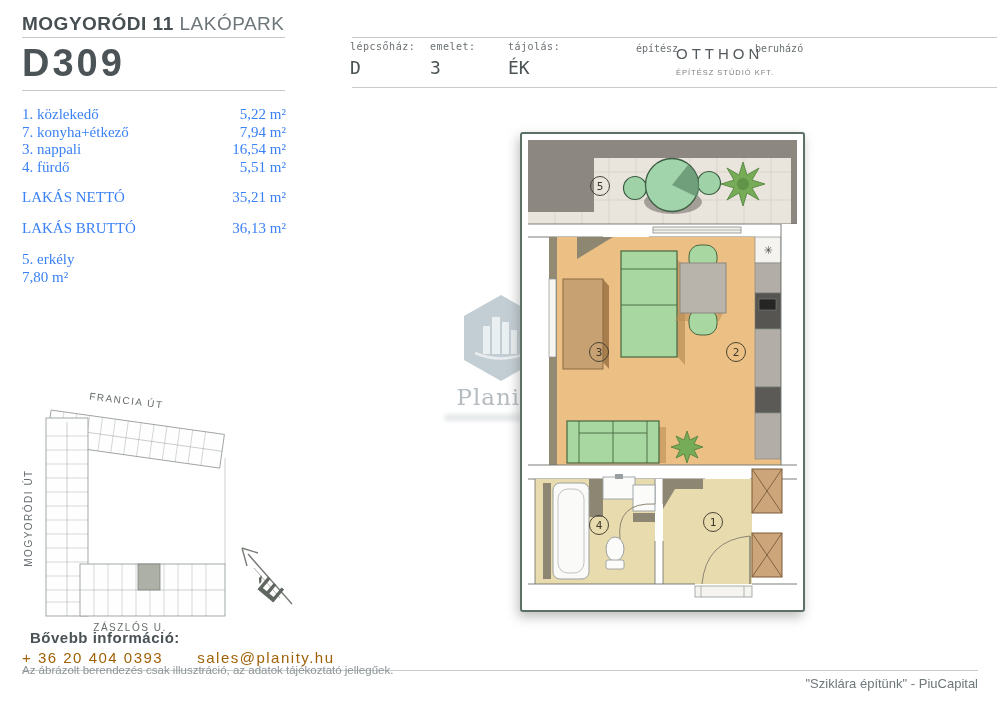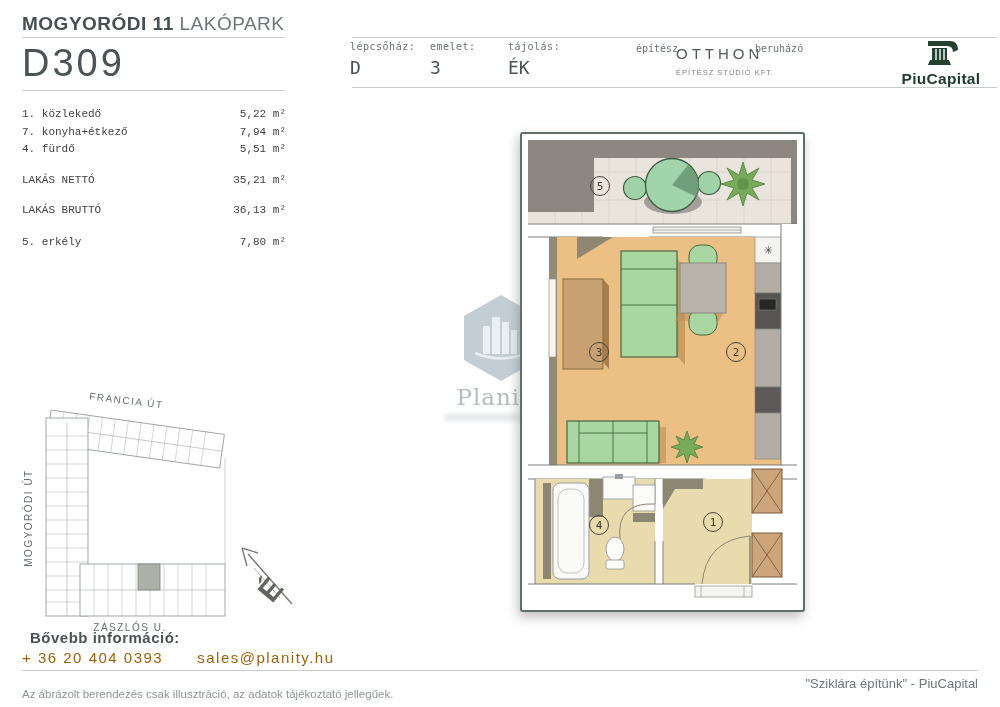--- a/index.html
+++ b/index.html
@@ -2,43 +2,43 @@
 <html><head>
 <meta charset="utf-8">
 <style>
   html,body{margin:0;padding:0;background:#fff;}
   #page{position:relative;width:1000px;height:707px;background:#fff;overflow:hidden;
         font-family:"Liberation Sans","DejaVu Sans",sans-serif;}
   .rule{position:absolute;height:1px;background:#c6cbcb;}
   
   #project-title{position:absolute;left:22px;top:13px;font-size:19px;color:#6d767a;letter-spacing:.5px;}
   #project-title b{color:#474f53;font-weight:bold;}
-  #unit-code{position:absolute;left:22px;top:42px;font-size:38px;font-weight:normal;color:#4b5357;letter-spacing:3px;}
+  #unit-code{position:absolute;left:22px;top:42px;font-size:38px;font-weight:bold;color:#4b5357;letter-spacing:3px;}
   
   .info-col{position:absolute;top:41px;text-align:left;}
   .info-label{font-family:"DejaVu Sans Mono",monospace;font-size:10px;color:#6a7073;letter-spacing:.5px;}
   .info-value{font-family:"DejaVu Sans Mono",monospace;font-size:18px;color:#4a5254;margin-top:5px;}
   .side-label{position:absolute;top:43px;font-family:"DejaVu Sans Mono",monospace;font-size:10px;color:#6a7073;}
   #architect-block{position:absolute;left:676px;top:45px;width:76px;text-align:center;}
   #architect-name{font-size:15px;font-weight:500;color:#53595c;letter-spacing:4px;}
   #architect-sub{font-size:7.5px;color:#7c8184;letter-spacing:1px;margin-top:6px;white-space:nowrap;}
   #developer-block{position:absolute;left:898px;top:39px;width:86px;text-align:center;}
   #developer-name{font-size:15.5px;font-weight:bold;color:#223c2c;margin-top:1px;letter-spacing:.3px;}
   
-  #room-list{position:absolute;left:22px;top:106px;width:264px;font-family:Liberation Mono, monospace;
-             font-size:11px;color:#404040;}
+  #room-list{position:absolute;left:22px;top:106px;width:264px;font-family:Liberation Serif, serif;
+             font-size:15px;color:#3b82f6;}
   .room-row{display:flex;justify-content:space-between;line-height:17.5px;}
   .room-row.summary{margin-top:13px;}
-  .room-row.balcony{margin-top:14px;}
+  .room-row.balcony{margin-top:14px;flex-direction:column;}
   
   #footer-info-title{position:absolute;left:30px;top:629px;font-size:15px;font-weight:bold;color:#4a5256;letter-spacing:.5px;}
   #footer-contact{position:absolute;left:22px;top:649px;font-size:15px;color:#a16207;letter-spacing:1.5px;}
   #footer-contact span{margin-right:34px;}
   #footer-rule{top:670px;left:22px;width:956px;}
-  #disclaimer{position:absolute;left:22px;top:688px;font-size:11.5px;color:#8d9497;}
+  #disclaimer{position:absolute;left:22px;top:664px;font-size:11.5px;color:#8d9497;}
   #slogan{position:absolute;right:22px;top:676px;font-size:13px;color:#6e777b;}
   
   #watermark{position:absolute;left:428px;top:294px;width:145px;text-align:center;z-index:1;}
   #watermark-name{font-family:"DejaVu Serif",serif;font-size:23px;color:#b5bcc0;letter-spacing:1px;margin-top:2px;}
   #watermark-tag{width:112px;height:7px;background:#ced4d7;opacity:.55;filter:blur(2px);margin:4px auto 0;}
   
   #floor-plan{position:absolute;left:515px;top:127px;z-index:2;
               filter:drop-shadow(-2px 5px 6px rgba(110,110,110,.45));}
   .marker{position:absolute;z-index:3;width:18px;height:18px;border:1.2px solid #4a4436;border-radius:50%;
           color:#3e392d;font-size:11px;font-family:"DejaVu Sans Mono",monospace;
@@ -74,44 +74,33 @@
     <div class="info-value">ÉK</div>
   </div>
 
   <div class="side-label" style="left:636px;">építész</div>
   <div id="architect-block">
     <div id="architect-name">OTTHON</div>
     <div id="architect-sub">ÉPÍTÉSZ STÚDIÓ KFT.</div>
   </div>
 
   <div class="side-label" style="left:755px;">beruházó</div>
-  <div id="developer-block">
-    <svg width="40" height="30" viewBox="0 0 40 30" style="display:block;margin:0 auto;">
-      <g fill="#24402f">
-        <path d="M7,2 h22 q8,0 8,9 l-5,2 q0,-6 -6,-6 h-19 z"></path>
-        <rect x="11" y="9" width="15" height="12"></rect>
-        <path d="M9,21 h19 l2,5 h-23 z"></path>
-      </g>
-      <g stroke="#ffffff" stroke-width="1.4">
-        <line x1="15" y1="10" x2="15" y2="21"></line>
-          <line x1="19" y1="10" x2="19" y2="21"></line>
-          <line x1="23" y1="10" x2="23" y2="21"></line>
-      </g>
-    </svg>
-    <div id="developer-name">PiuCapital</div>
-  </div>
 
   <div id="room-list">
     <div class="room-row">
         <span>1. közlekedő</span>
         <span><span>5,22</span> <span>m²</span></span>
       </div>
     <div class="room-row">
         <span>7. konyha+étkező</span>
         <span><span>7,94</span> <span>m²</span></span>
+      </div>
+    <div class="room-row">
+        <span>3. nappali</span>
+        <span><span>16,54</span> <span>m²</span></span>
       </div>
     <div class="room-row">
         <span>4. fürdő</span>
         <span><span>5,51</span> <span>m²</span></span>
       </div>
     <div class="room-row summary">
         <span>LAKÁS NETTÓ</span>
         <span><span>35,21</span> <span>m²</span></span>
       </div>
     <div class="room-row summary">

